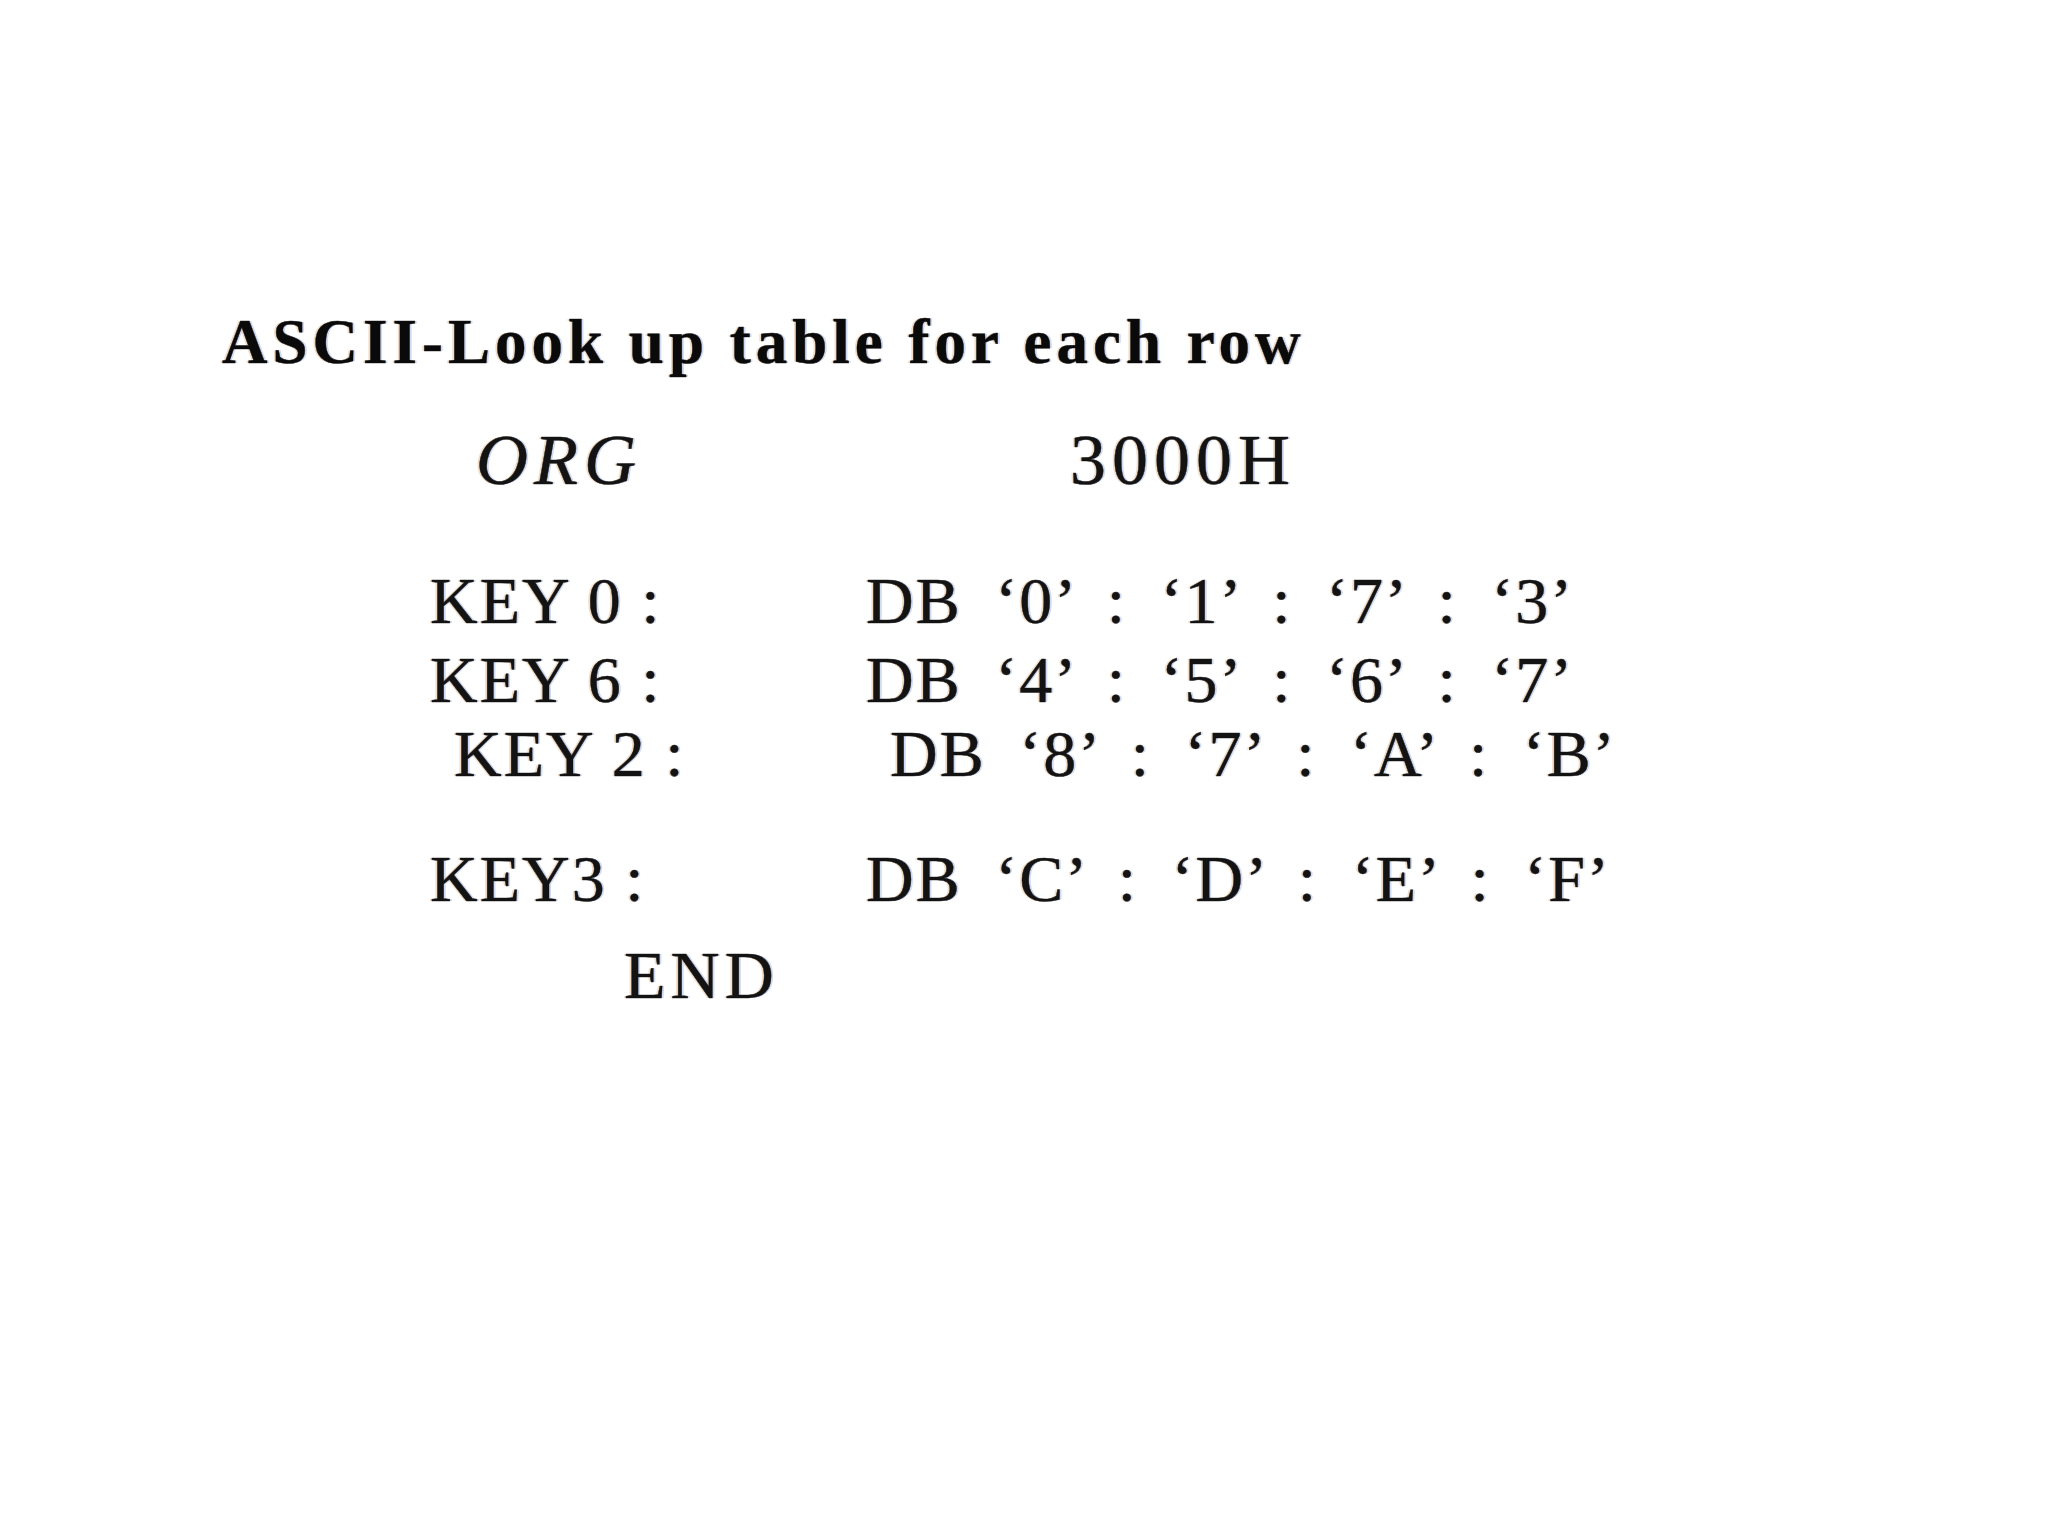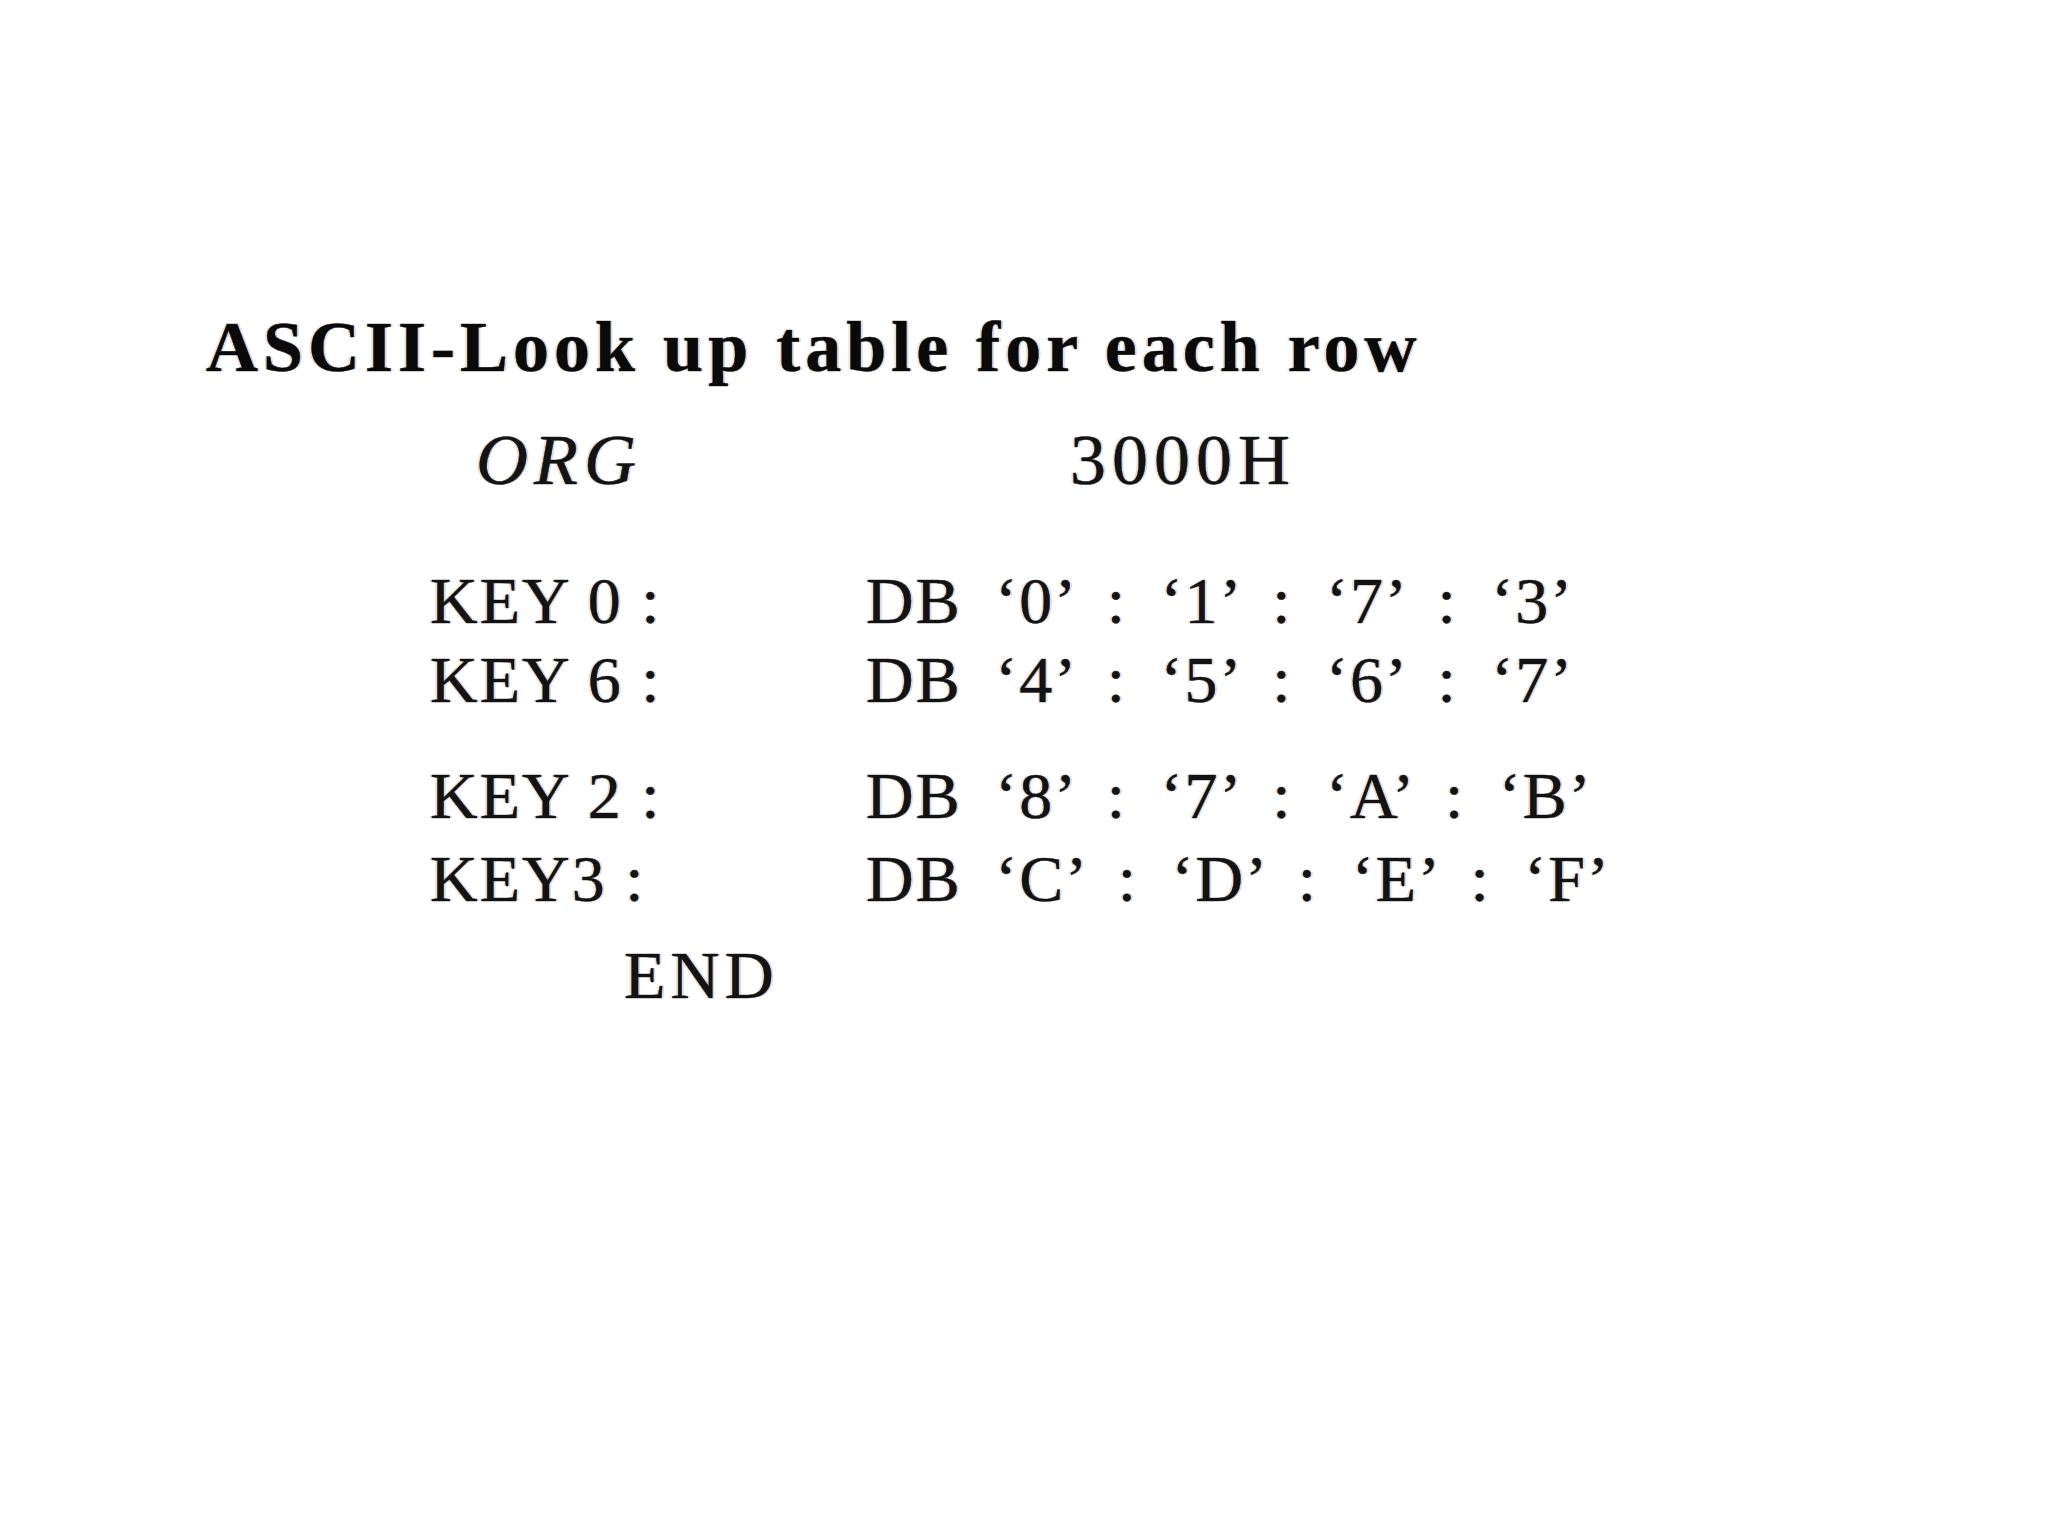--- a/index.html
+++ b/index.html
@@ -18,23 +18,23 @@
   }
   .t {
     position: absolute;
     line-height: 1;
     white-space: pre;
     
     text-shadow: -2px 0 0 rgba(214, 138, 64, 0.30), 2px 0 0 rgba(96, 134, 222, 0.30);
     -webkit-text-stroke: 0.5px rgba(19, 19, 19, 0.85);
   }
   .title {
-    left: 206px;
+    left: 222px;
     top: 311px;
-    font-size: 72px;
+    font-size: 63px;
     font-weight: bold;
     letter-spacing: 5px;
     color: #0a0a0a;
     text-align: center;
   }
   .directive {
     font-size: 72px;
     letter-spacing: 6px;
   }
   .org-mnemonic { left: 476px; top: 424px; font-style: italic; }
@@ -47,21 +47,21 @@
     letter-spacing: 2px;
   }
   .key-code {
     left: 866px;
     font-size: 66px;
     letter-spacing: 2px;
     word-spacing: 15px;
   }
   .row0 .key-label, .row0 .key-code { top: 568px; }
   .row1 .key-label, .row1 .key-code { top: 647px; }
-  .row2 .key-label, .row2 .key-code { top: 763px; }
+  .row2 .key-label, .row2 .key-code { top: 721px; margin-left: 24px; }
   .row3 .key-label, .row3 .key-code { top: 846px; }
 
   .end-directive {
     left: 624px;
     top: 941px;
     font-size: 68px;
     letter-spacing: 5px;
   }
 </style>
 </head>

